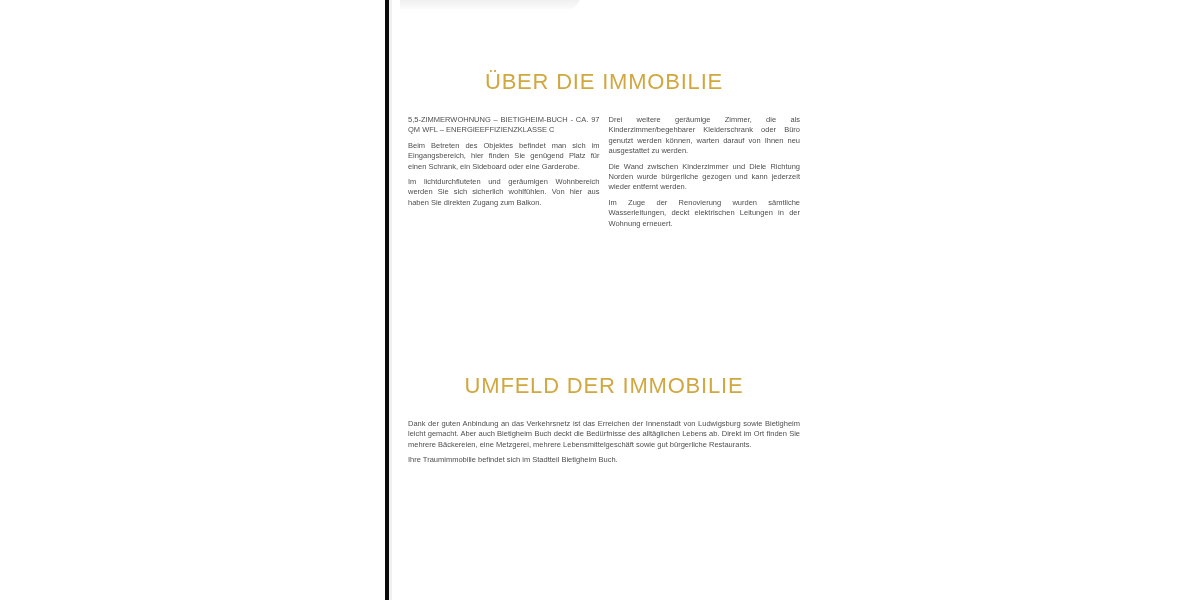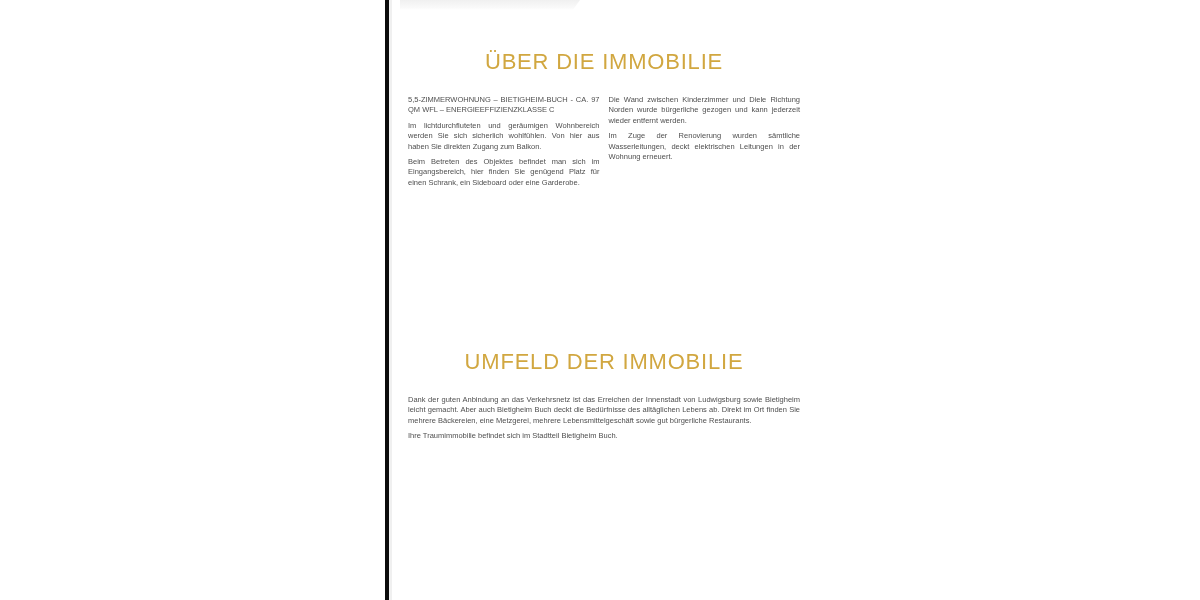--- a/index.html
+++ b/index.html
@@ -32,22 +32,22 @@
     width: 180px;
     height: 10px;
     background: linear-gradient(180deg, #f0f0f0 0%, #fafafa 80%, #ffffff 100%);
     clip-path: polygon(0 0, 100% 0, 96% 100%, 0 100%);
   }
   .section {
     position: absolute;
     left: 408px;
     width: 392px;
   }
-  .section-about { top: 48px; }
-  .section-surroundings { top: 348px; }
+  .section-about { top: 68px; }
+  .section-surroundings { top: 372px; }
   .heading {
     margin: 0 0 19px 0;
     font-size: 22px;
     line-height: 28px;
     font-weight: 400;
     letter-spacing: 0.8px;
     text-align: center;
     color: #d1a740;
     white-space: nowrap;
   }
@@ -76,24 +76,25 @@
 
   <div class="divider"></div>
 
   <div class="image-remnant"></div>
 
   <section class="section section-about">
     <h1 class="heading">ÜBER DIE IMMOBILIE</h1>
     <div class="cols">
       <div class="col body-text">
         <p>5,5-ZIMMERWOHNUNG – BIETIGHEIM-BUCH - CA. 97 QM WFL – ENERGIEEFFIZIENZKLASSE C</p>
+        <p>Beim Betreten des Objektes befindet man sich im Eingangsbereich, hier finden Sie genügend Platz für einen Schrank, ein Sideboard oder eine Garderobe.</p>
         <p>Im lichtdurchfluteten und geräumigen Wohnbereich werden Sie sich sicherlich wohlfühlen. Von hier aus haben Sie direkten Zugang zum Balkon.</p>
-        <p>Beim Betreten des Objektes befindet man sich im Eingangsbereich, hier finden Sie genügend Platz für einen Schrank, ein Sideboard oder eine Garderobe.</p>
       </div>
       <div class="col body-text">
+        <p>Drei weitere geräumige Zimmer, die als Kinderzimmer/begehbarer Kleiderschrank oder Büro genutzt werden können, warten darauf von Ihnen neu ausgestattet zu werden.</p>
         <p>Die Wand zwischen Kinderzimmer und Diele Richtung Norden wurde bürgerliche gezogen und kann jederzeit wieder entfernt werden.</p>
         <p>Im Zuge der Renovierung wurden sämtliche Wasserleitungen, deckt elektrischen Leitungen in der Wohnung erneuert.</p>
       </div>
     </div>
   </section>
 
   <section class="section section-surroundings body-text">
     <h1 class="heading">UMFELD DER IMMOBILIE</h1>
     <p>Dank der guten Anbindung an das Verkehrsnetz ist das Erreichen der Innenstadt von Ludwigsburg sowie Bietigheim leicht gemacht.  Aber auch Bietigheim Buch deckt die Bedürfnisse des alltäglichen Lebens ab.  Direkt im Ort finden Sie mehrere Bäckereien, eine Metzgerei, mehrere Lebensmittelgeschäft sowie gut bürgerliche Restaurants.</p>
     <p>Ihre Traumimmobilie befindet sich im Stadtteil Bietigheim Buch.</p>

